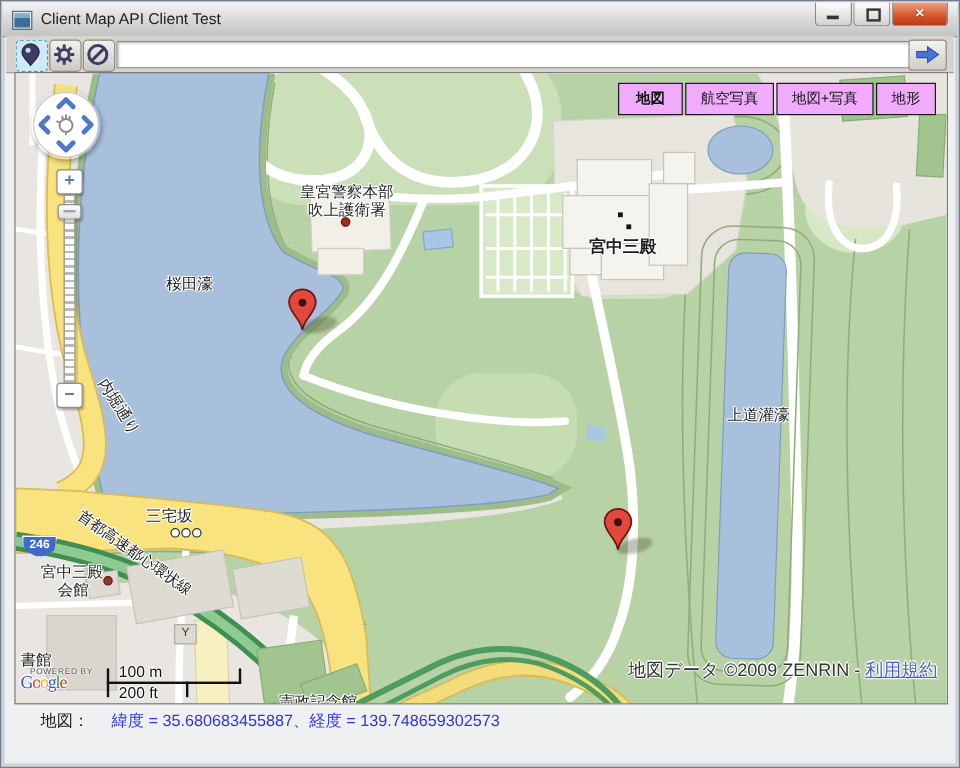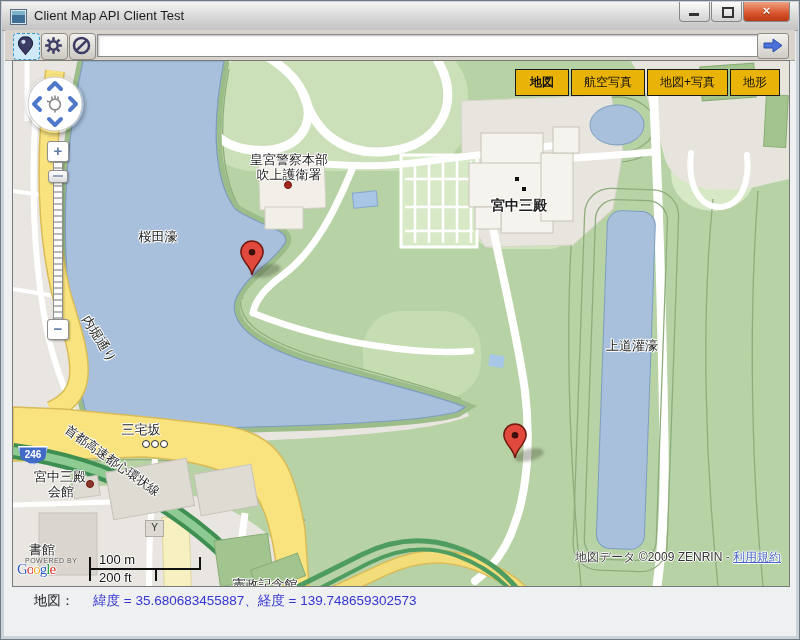--- a/index.html
+++ b/index.html
@@ -37,21 +37,21 @@
   .map svg{position:absolute;left:0;top:0;}
   .mlabel{position:absolute;transform:translate(-50%,-50%);white-space:nowrap;color:#1c1c1c;
     font-size:13px;text-shadow:-1px 0 #fff,1px 0 #fff,0 -1px #fff,0 1px #fff,1px 1px #fff,-1px -1px #fff;}
   .mlabel.big{font-size:14px;font-weight:bold;}
   .mlabel.rot1{transform:translate(-50%,-50%) rotate(58deg);}
   .mlabel.rot2{transform:translate(-50%,-50%) rotate(35deg);font-size:12.5px;}
   .mlabel.clip{transform:none;}
   .poidot{position:absolute;width:6px;height:6px;border-radius:50%;background:#a5281c;border:1px solid #6d140c;}
   .sqdot{position:absolute;width:4px;height:4px;background:#111;}
   .maptype{position:absolute;right:9px;top:8px;display:flex;gap:2px;}
-  .mtbtn{background:#eab308;border:1px solid #1a1a1a;font-size:12px;padding:4px 12px;color:#111;}
+  .mtbtn{background:#f0abfc;border:1px solid #1a1a1a;font-size:12px;padding:4px 12px;color:#111;}
   .mtbtn.active{font-weight:bold;padding:4px 14px;}
   .pan{position:absolute;left:13px;top:14px;width:58px;height:58px;border-radius:50%;
     box-shadow:1px 2px 4px rgba(0,0,0,.35);}
   .zoomwrap{position:absolute;left:34px;top:80px;width:24px;}
   .zbtn{position:absolute;left:0;width:20px;height:19px;background:#fff;border:1px solid #8f8f8f;
     border-radius:3px;box-shadow:1px 1px 2px rgba(0,0,0,.3);text-align:center;
     font-size:15px;font-weight:bold;color:#5f7ca8;line-height:17px;}
   .ztrack{position:absolute;left:6px;top:21px;width:8px;height:156px;background:
     repeating-linear-gradient(#fdfdfd 0 4px,#b9b9b9 4px 6px);border:1px solid #909090;
     box-shadow:1px 1px 2px rgba(0,0,0,.25);}
@@ -72,21 +72,21 @@
   .powered{position:absolute;left:12px;top:496px;font-size:7px;letter-spacing:.5px;color:#555;
     text-shadow:0 0 2px #fff,0 0 2px #fff;}
   .glogo{position:absolute;left:4px;top:500px;font-family:"Liberation Serif",serif;font-weight:normal;
     font-size:15px;letter-spacing:-1px;
     text-shadow:-1px 0 #fff,1px 0 #fff,0 -1px #fff,0 1px #fff;}
   .g1,.g4{color:#2a56c6}.g2,.g6{color:#d93025}.g3{color:#f0a818}.g5{color:#1e9e33}
   .scale{position:absolute;left:76px;top:490px;width:124px;height:36px;}
   .scale .ln{position:absolute;background:#111;}
   .scale .t{position:absolute;font-size:13px;color:#111;
     text-shadow:-1px 0 #fff,1px 0 #fff,0 -1px #fff,0 1px #fff;}
-  .attrib{position:absolute;right:8px;top:488px;font-size:12px;color:#333;
+  .attrib{position:absolute;right:8px;top:488px;font-size:15px;color:#333;
     text-shadow:-1px 0 #fff,1px 0 #fff,0 -1px #fff,0 1px #fff;padding-left:13px;}
   .attrib a{color:#4a64c8;text-decoration:underline;}
   
   .status{position:absolute;left:14px;top:590px;font-size:13.5px;line-height:19px;}
   .status .lbl{display:inline-block;width:78px;text-align:center;color:#1a1a1a;}
   .status .val{color:#3535cf;}
 </style>
 </head>
 <body>
 
@@ -260,21 +260,21 @@
     <div class="ooo" style="left:129px;top:379px">
         <i></i>
         <i></i>
         <i></i>
       </div>
     <div class="mlabel rot1" style="left:86px;top:278px">内堀通り</div>
     <div class="mlabel rot2" style="left:99px;top:400px">首都高速都心環状線</div>
     <div class="mlabel" style="left:47px;top:416px">宮中三殿</div>
     <div class="mlabel" style="left:48px;top:431px">会館</div>
     <div class="poidot" style="left:73px;top:419px;background:#8b3a2e"></div>
-    <div class="mlabel clip" style="left:16px;top:480px">書館</div>
+    <div class="mlabel clip" style="left:4px;top:480px">書館</div>
     <div class="mlabel" style="left:252px;top:524px">憲政記念館</div>
     <div class="ybox">Y</div>
     <div class="shield" style="left:5px;top:385px">246</div>
 
     <div class="mshadow" style="left:238px;top:204px"></div>
     <div class="marker" style="left:226px;top:179px">
       <svg width="26" height="36" viewBox="0 0 24 34">
         <path d="M12,1 C6,1 1.5,5.5 1.5,11.5 C1.5,16 5,20.5 8.5,25 C10.5,27.8 11.6,30.5 12,33 C12.4,30.5 13.5,27.8 15.5,25 C19,20.5 22.5,16 22.5,11.5 C22.5,5.5 18,1 12,1 Z" fill="#e2493d" stroke="#6e1810" stroke-width="1.4"></path>
         <circle cx="12" cy="11.5" r="3.1" fill="#3c0f0a"></circle>
       </svg>

